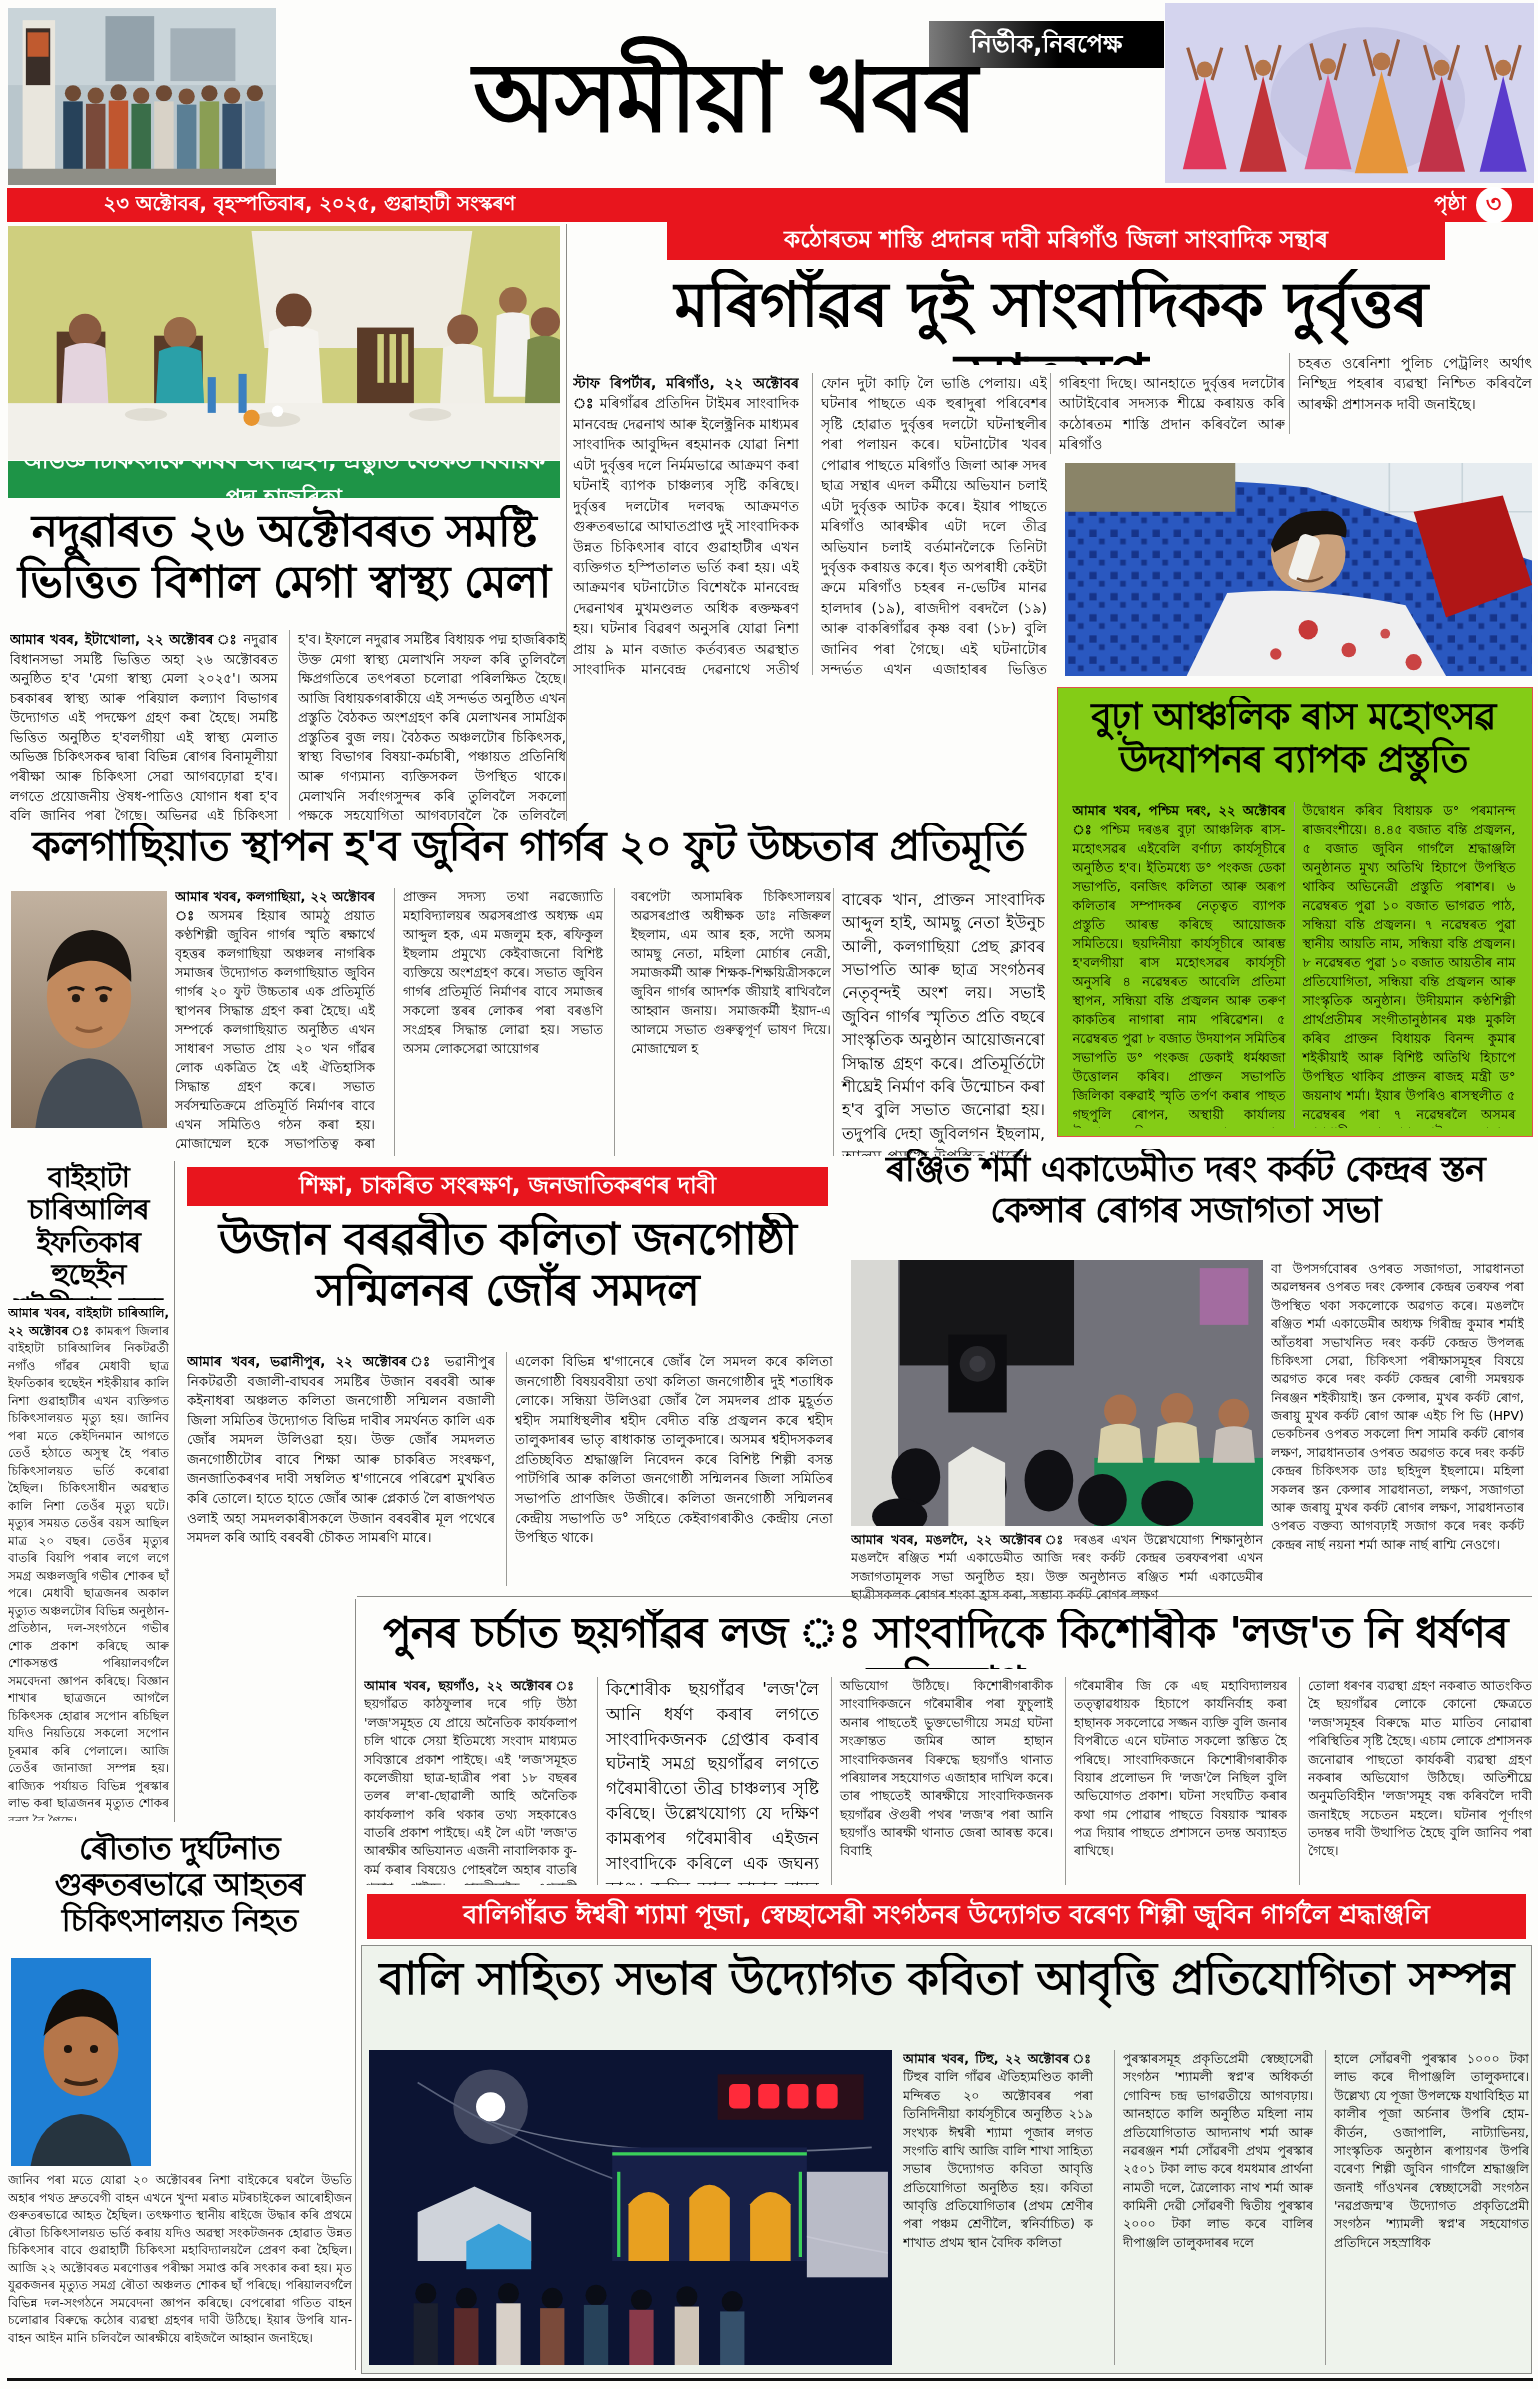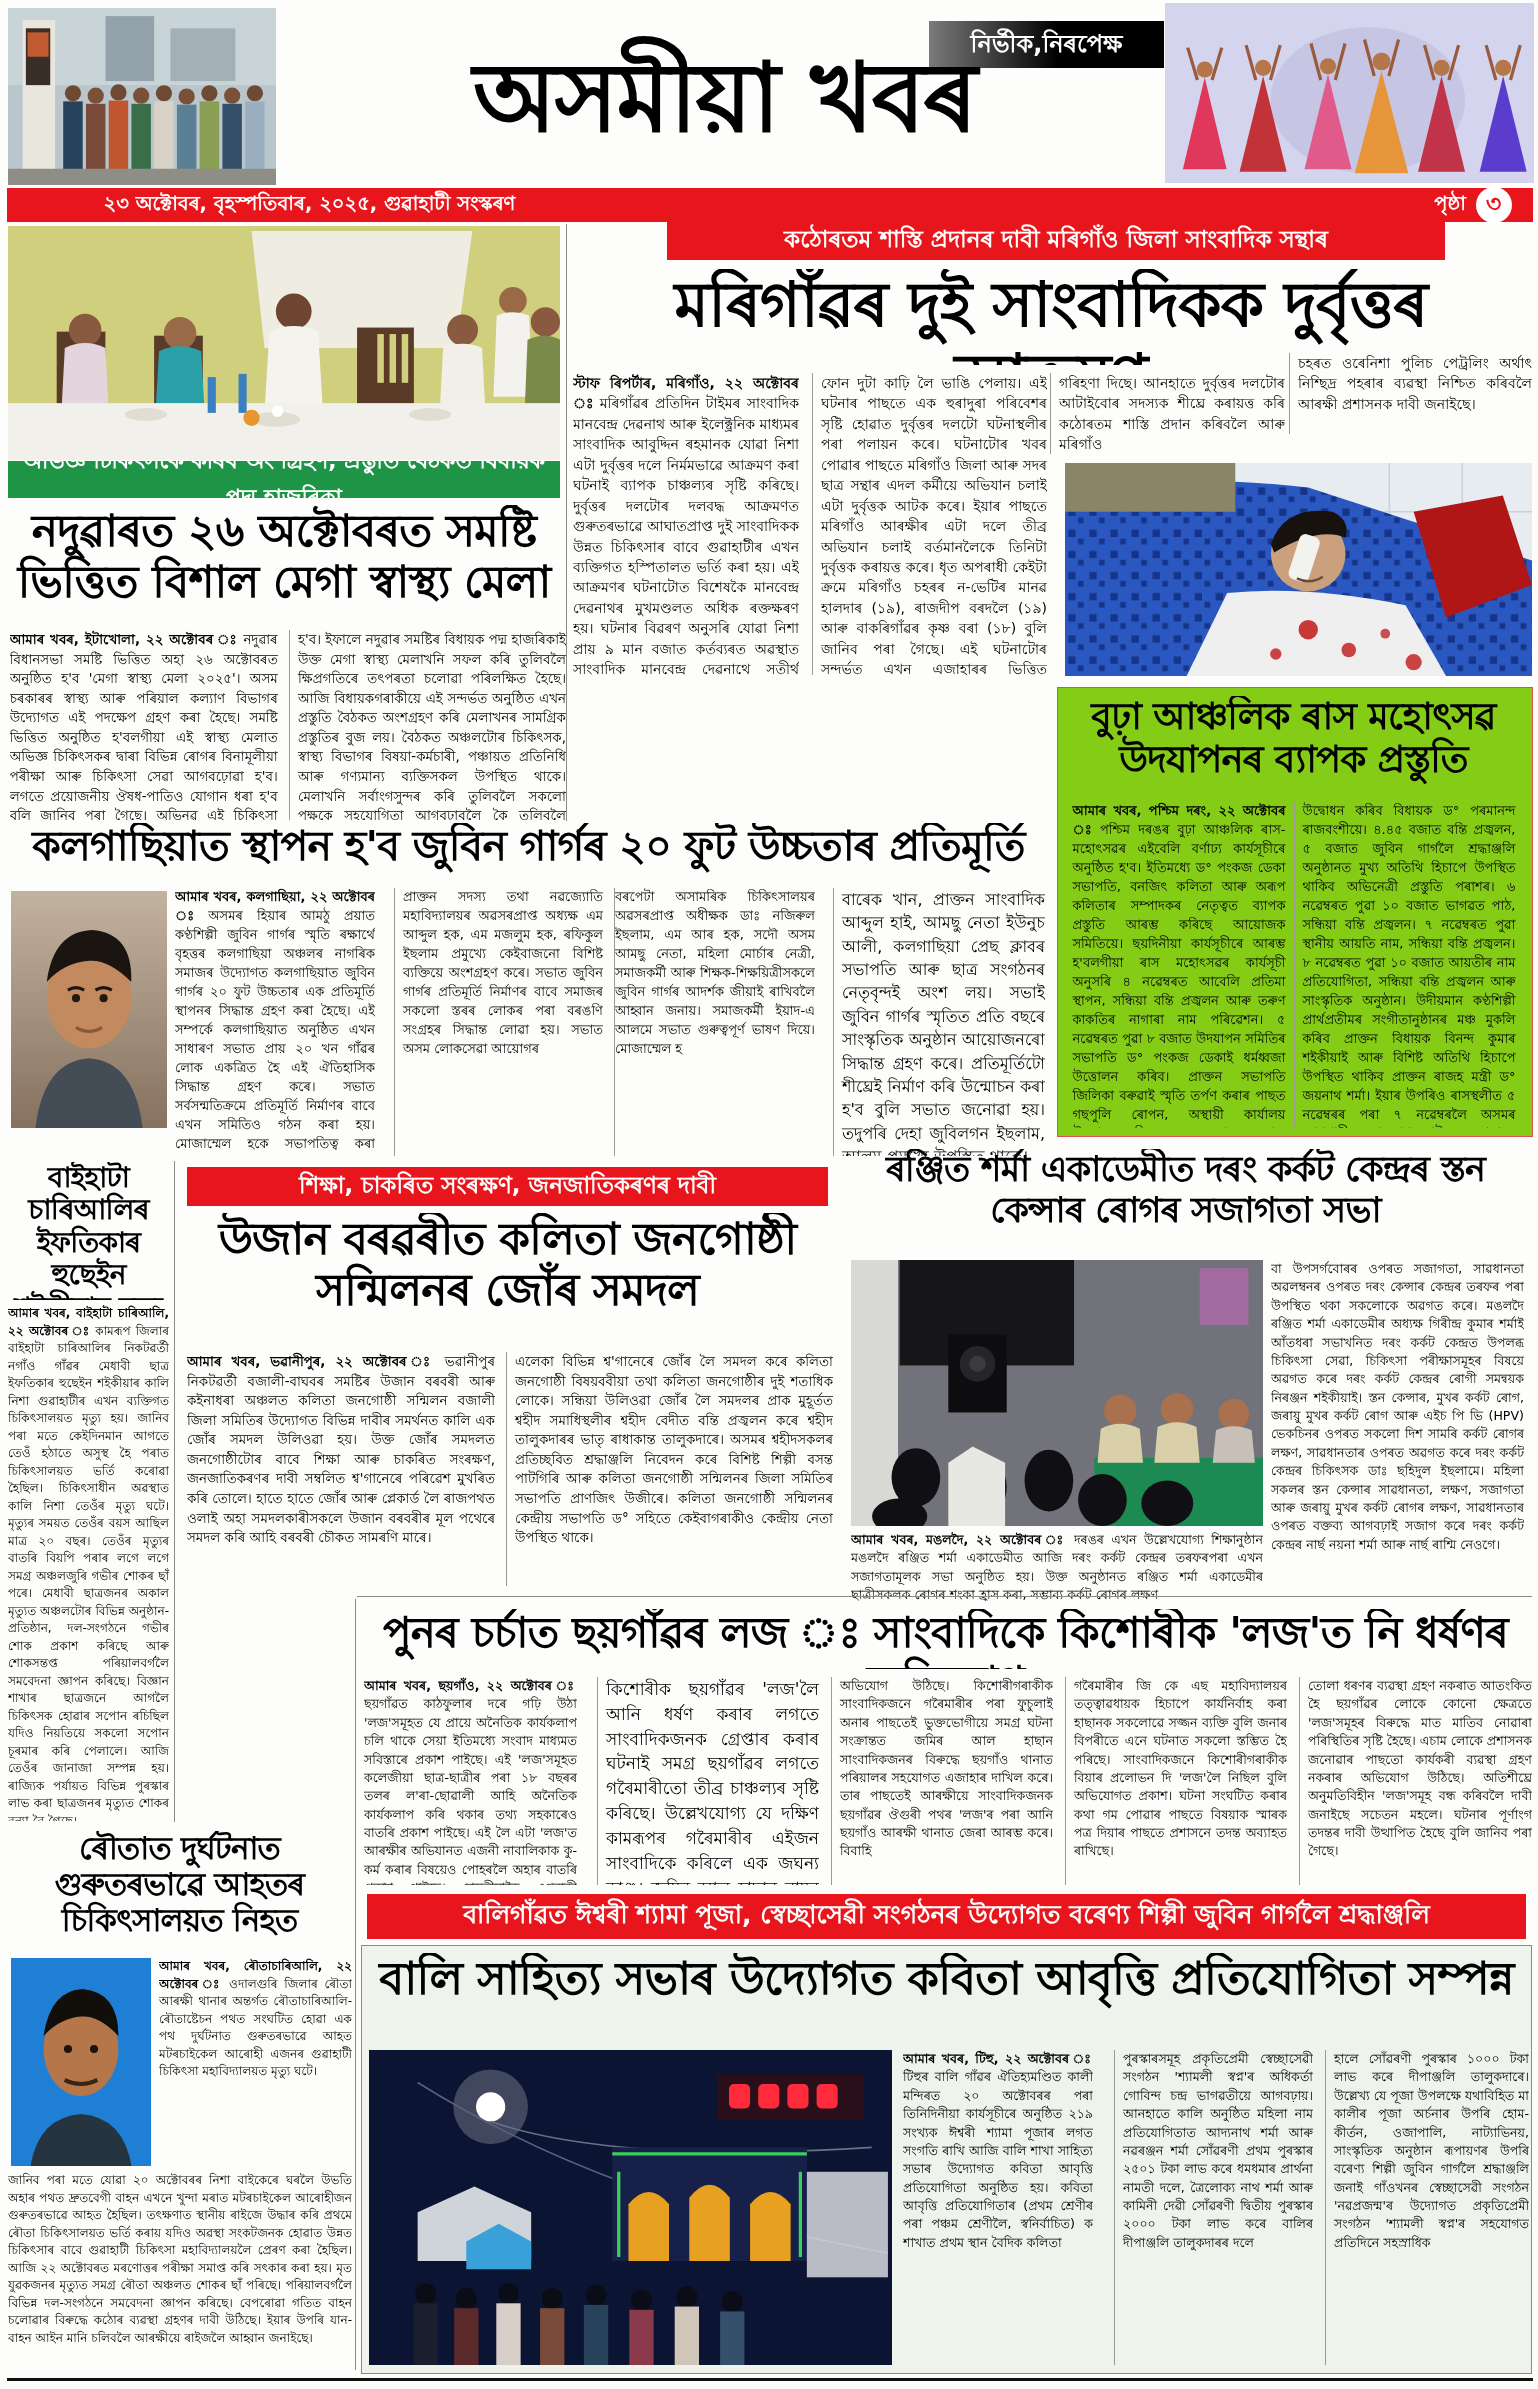--- a/index.html
+++ b/index.html
@@ -242,21 +242,21 @@
       <path d="M80 168 Q96 178 112 168" stroke="#8a5a38" stroke-width="4" fill="none"></path>
       <path d="M30 292 Q40 210 96 206 Q152 210 162 292 Z" fill="#444c55"></path>
     </svg>
   </div>
   <div class="bd" style="left:175px;top:888px;width:200px;height:268px;font-size:13px;">
     <b>আমাৰ খবৰ, কলগাছিয়া, ২২ অক্টোবৰ ঃ</b> <span>অসমৰ হিয়াৰ আমঠু প্ৰয়াত কণ্ঠশিল্পী জুবিন গাৰ্গৰ স্মৃতি ৰক্ষাৰ্থে বৃহত্তৰ কলগাছিয়া অঞ্চলৰ নাগৰিক সমাজৰ উদ্যোগত কলগাছিয়াত জুবিন গাৰ্গৰ ২০ ফুট উচ্চতাৰ এক প্ৰতিমূৰ্তি স্থাপনৰ সিদ্ধান্ত গ্ৰহণ কৰা হৈছে। এই সম্পৰ্কে কলগাছিয়াত অনুষ্ঠিত এখন সাধাৰণ সভাত প্ৰায় ২০ খন গাঁৱৰ লোক একত্ৰিত হৈ এই ঐতিহাসিক সিদ্ধান্ত গ্ৰহণ কৰে। সভাত সৰ্বসন্মতিক্ৰমে প্ৰতিমূৰ্তি নিৰ্মাণৰ বাবে এখন সমিতিও গঠন কৰা হয়। মোজাম্মেল হকে সভাপতিত্ব কৰা সভাখনত</span>
   </div>
   <div class="bd" style="left:394px;top:888px;width:200px;height:268px;font-size:13px;border-left:0.8px solid #9a9a96;padding-left:8px;">
     <span>প্ৰাক্তন সদস্য তথা নৱজ্যোতি মহাবিদ্যালয়ৰ অৱসৰপ্ৰাপ্ত অধ্যক্ষ এম আব্দুল হক, এম মজলুম হক, ৰফিকুল ইছলাম প্ৰমুখ্যে কেইবাজনো বিশিষ্ট ব্যক্তিয়ে অংশগ্ৰহণ কৰে। সভাত জুবিন গাৰ্গৰ প্ৰতিমূৰ্তি নিৰ্মাণৰ বাবে সমাজৰ সকলো স্তৰৰ লোকৰ পৰা বৰঙণি সংগ্ৰহৰ সিদ্ধান্ত লোৱা হয়। সভাত অসম লোকসেৱা আয়োগৰ</span>
   </div>
-  <div class="bd" style="left:614px;top:888px;width:200px;height:268px;font-size:13px;border-left:0.8px solid #9a9a96;padding-left:0;">
+  <div class="bd" style="left:614px;top:888px;width:200px;height:268px;font-size:13px;border-left:0.8px solid #9a9a96;padding-left:16px;">
     <span>বৰপেটা অসামৰিক চিকিৎসালয়ৰ অৱসৰপ্ৰাপ্ত অধীক্ষক ডাঃ নজিৰুল ইছলাম, এম আৰ হক, সদৌ অসম আমছু নেতা, মহিলা মোৰ্চাৰ নেত্ৰী, সমাজকৰ্মী আৰু শিক্ষক-শিক্ষয়িত্ৰীসকলে জুবিন গাৰ্গৰ আদৰ্শক জীয়াই ৰাখিবলৈ আহ্বান জনায়। সমাজকৰ্মী ইয়াদ-এ আলমে সভাত গুৰুত্বপূৰ্ণ ভাষণ দিয়ে। মোজাম্মেল হ</span>
   </div>
   <div class="bd" style="left:833px;top:888px;width:203px;height:268px;font-size:16px;border-left:0.8px solid #9a9a96;padding-left:8px;">
     <span>বাৰেক খান, প্ৰাক্তন সাংবাদিক আব্দুল হাই, আমছু নেতা ইউনুচ আলী, কলগাছিয়া প্ৰেছ ক্লাবৰ সভাপতি আৰু ছাত্ৰ সংগঠনৰ নেতৃবৃন্দই অংশ লয়। সভাই জুবিন গাৰ্গৰ স্মৃতিত প্ৰতি বছৰে সাংস্কৃতিক অনুষ্ঠান আয়োজনৰো সিদ্ধান্ত গ্ৰহণ কৰে। প্ৰতিমূৰ্তিটো শীঘ্ৰেই নিৰ্মাণ কৰি উন্মোচন কৰা হ'ব বুলি সভাত জনোৱা হয়। তদুপৰি দেহা জুবিলগন ইছলাম, আলম প্ৰমুখ্যে উপস্থিত থাকে।</span>
   </div>
 
   <div class="vr" style="left:174px;top:1161px;height:661px;"></div>
 
   <div class="hl" style="left:6.5px;top:1162px;width:164px;height:138px;font-size:28px;">
     <span>বাইহাটা চাৰিআলিৰ ইফতিকাৰ হুছেইন শইকীয়াৰ মৃত্যু</span>
@@ -343,23 +343,20 @@
   <div class="ph" style="left:11.4px;top:1958px;width:140px;height:208px;">
     <svg viewBox="0 0 172 256" preserveAspectRatio="none">
       <rect width="172" height="256" fill="#1f7fd4"></rect>
       <ellipse cx="86" cy="112" rx="46" ry="58" fill="#b5764a"></ellipse>
       <path d="M40 96 Q48 40 88 38 Q132 42 132 96 Q108 70 86 72 Q60 74 40 96 Z" fill="#120e0a"></path>
       <circle cx="70" cy="112" r="5" fill="#1c130c"></circle>
         <circle cx="102" cy="112" r="5" fill="#1c130c"></circle>
       <path d="M66 150 Q86 160 106 150" stroke="#3a2414" stroke-width="5" fill="none"></path>
       <path d="M24 256 Q34 196 86 192 Q138 196 148 256 Z" fill="#26343f"></path>
     </svg>
-  </div>
-  <div class="bd" style="left:159px;top:1958px;width:193px;height:208px;font-size:12px;">
-    <b>আমাৰ খবৰ, ৰৌতাচাৰিআলি, ২২ অক্টোবৰ ঃ</b> <span>ওদালগুৰি জিলাৰ ৰৌতা আৰক্ষী থানাৰ অন্তৰ্গত ৰৌতাচাৰিআলি-ৰৌতাষ্টেচন পথত সংঘটিত হোৱা এক পথ দুৰ্ঘটনাত গুৰুতৰভাৱে আহত মটৰচাইকেল আৰোহী এজনৰ গুৱাহাটী চিকিৎসা মহাবিদ্যালয়ত মৃত্যু ঘটে।</span>
   </div>
   <div class="bd" style="left:8px;top:2172px;width:344px;height:200px;font-size:12px;">
     <span>জানিব পৰা মতে যোৱা ২০ অক্টোবৰৰ নিশা বাইকেৰে ঘৰলৈ উভতি অহাৰ পথত দ্ৰুতবেগী বাহন এখনে খুন্দা মৰাত মটৰচাইকেল আৰোহীজন গুৰুতৰভাৱে আহত হৈছিল। তৎক্ষণাত স্থানীয় ৰাইজে উদ্ধাৰ কৰি প্ৰথমে ৰৌতা চিকিৎসালয়ত ভৰ্তি কৰায় যদিও অৱস্থা সংকটজনক হোৱাত উন্নত চিকিৎসাৰ বাবে গুৱাহাটী চিকিৎসা মহাবিদ্যালয়লৈ প্ৰেৰণ কৰা হৈছিল। আজি ২২ অক্টোবৰত মৰণোত্তৰ পৰীক্ষা সমাপ্ত কৰি সৎকাৰ কৰা হয়। মৃত যুৱকজনৰ মৃত্যুত সমগ্ৰ ৰৌতা অঞ্চলত শোকৰ ছাঁ পৰিছে। পৰিয়ালবৰ্গলৈ বিভিন্ন দল-সংগঠনে সমবেদনা জ্ঞাপন কৰিছে। বেপৰোৱা গতিত বাহন চলোৱাৰ বিৰুদ্ধে কঠোৰ ব্যৱস্থা গ্ৰহণৰ দাবী উঠিছে। ইয়াৰ উপৰি যান-বাহন আইন মানি চলিবলৈ আৰক্ষীয়ে ৰাইজলৈ আহ্বান জনাইছে।</span>
   </div>
 
   <div class="kick red" style="left:367px;top:1894px;width:1159px;height:45px;font-size:25px;">
     <span>বালিগাঁৱত ঈশ্বৰী শ্যামা পূজা, স্বেচ্ছাসেৱী সংগঠনৰ উদ্যোগত বৰেণ্য শিল্পী জুবিন গাৰ্গলৈ শ্ৰদ্ধাঞ্জলি</span>
   </div>
   <div class="balibox" style="left:361px;top:1945px;width:1169px;height:427px;">
     <div class="hl" style="left:8px;top:6.5px;width:1153px;height:91px;font-size:45px;">

